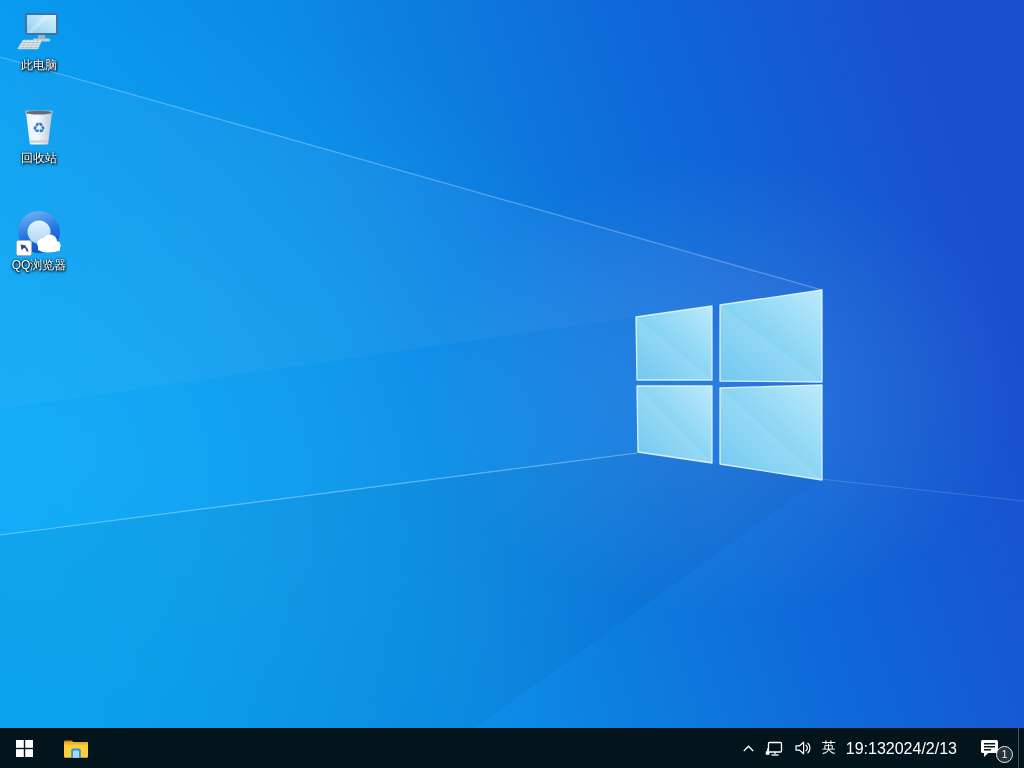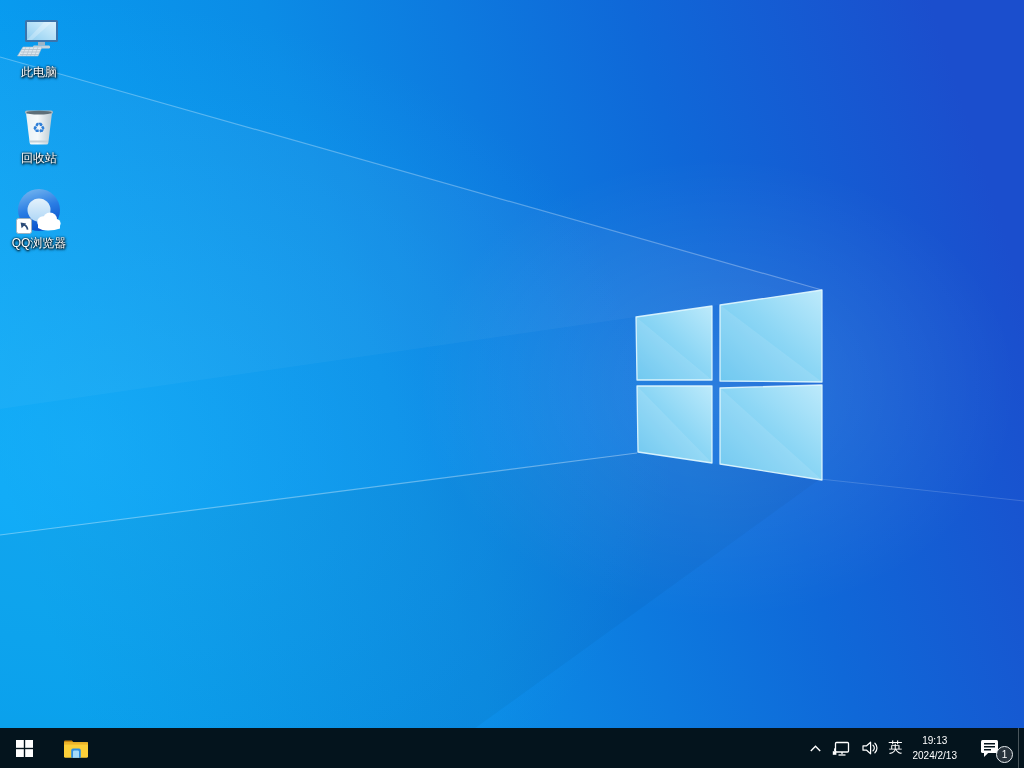--- a/index.html
+++ b/index.html
@@ -21,21 +21,21 @@
   
   .taskbar{position:absolute;left:0;bottom:0;width:1024px;height:40px;background:#04141d;z-index:5;
     display:flex;align-items:stretch;color:#fff;}
   .tb-btn{display:flex;align-items:center;justify-content:center;height:40px;cursor:pointer;}
   .start-btn{width:48px;}
   .pinned-btn{width:48px;margin-left:4px;}
   .tb-spacer{flex:1;}
   .tray{display:flex;align-items:stretch;}
   .tray .tb-btn{padding:0 5px;}
   .lang-btn{font-size:14px;padding:0 7px;}
-  .clock-btn{flex-direction:column;justify-content:center;line-height:15px;font-size:10px;padding:0 8px;
+  .clock-btn{flex-direction:row;justify-content:center;line-height:15px;font-size:16px;padding:0 8px;
     text-align:center;}
   .action-btn{position:relative;width:46px;}
   .notif-badge{position:absolute;right:5px;bottom:5px;width:15px;height:15px;border-radius:50%;
     background:#28333c;border:1.5px solid #e9eef1;color:#fff;font-size:10px;line-height:15px;
     display:flex;align-items:center;justify-content:center;box-sizing:content-box;}
   .show-desktop{width:5px;border-left:1px solid rgba(255,255,255,.28);height:40px;cursor:pointer;}
 </style>
 </head>
 <body>
 
@@ -86,21 +86,21 @@
     <g fill="#ffffff" opacity="0.10">
       <polygon points="636,317 712,380 637,380"></polygon>
       <polygon points="720,305 822,382 720,381"></polygon>
       <polygon points="637,386 712,463 638,452"></polygon>
       <polygon points="720,388 822,480 720,464"></polygon>
     </g>
   </svg>
 
   <div class="desktop-icons">
 
-    <div class="desk-icon" style="top:11px;">
+    <div class="desk-icon" style="top:4px;">
       <div class="ico">
         <svg width="46" height="44" viewBox="0 0 46 44">
           <defs>
             <linearGradient id="scrGrad" x1="0%" y1="100%" x2="100%" y2="0%">
               <stop offset="0%" stop-color="#8fcdf0"></stop>
                 <stop offset="55%" stop-color="#b8e2f8"></stop>
                 <stop offset="100%" stop-color="#d9f1fc"></stop>
             </linearGradient>
           </defs>
           <rect x="9" y="2" width="33" height="22" rx="1.5" fill="#3b74ab"></rect>
@@ -131,21 +131,21 @@
           <path d="M10,9 L36,9 L32.3,39 Q32.1,40.5 30.4,40.5 L15.6,40.5 Q13.9,40.5 13.7,39 Z" fill="url(#binGrad)"></path>
           <rect x="9" y="6.5" width="28" height="3.6" rx="1.8" fill="#a7b8c2"></rect>
           <ellipse cx="23" cy="8.6" rx="12.6" ry="1.9" fill="#5d6e78"></ellipse>
           <text x="23" y="29" font-size="15" text-anchor="middle" fill="#2e7fd8" font-family="DejaVu Sans, sans-serif">♻︎</text>
           <path d="M14,37.5 H32" stroke="#c3d0d8" stroke-width="2"></path>
         </svg>
       </div>
       <div class="lbl">回收站</div>
     </div>
 
-    <div class="desk-icon" style="top:182px;">
+    <div class="desk-icon" style="top:204px;">
       <div class="ico">
         <svg width="48" height="48" viewBox="0 0 48 48">
           <defs>
             <linearGradient id="qqGrad" x1="0%" y1="0%" x2="30%" y2="100%">
               <stop offset="0%" stop-color="#7dbcf1"></stop>
                 <stop offset="55%" stop-color="#2a7de4"></stop>
                 <stop offset="100%" stop-color="#0c55cd"></stop>
             </linearGradient>
             <linearGradient id="qqHole" x1="0%" y1="0%" x2="0%" y2="100%">
               <stop offset="0%" stop-color="#e4f2fc"></stop>

